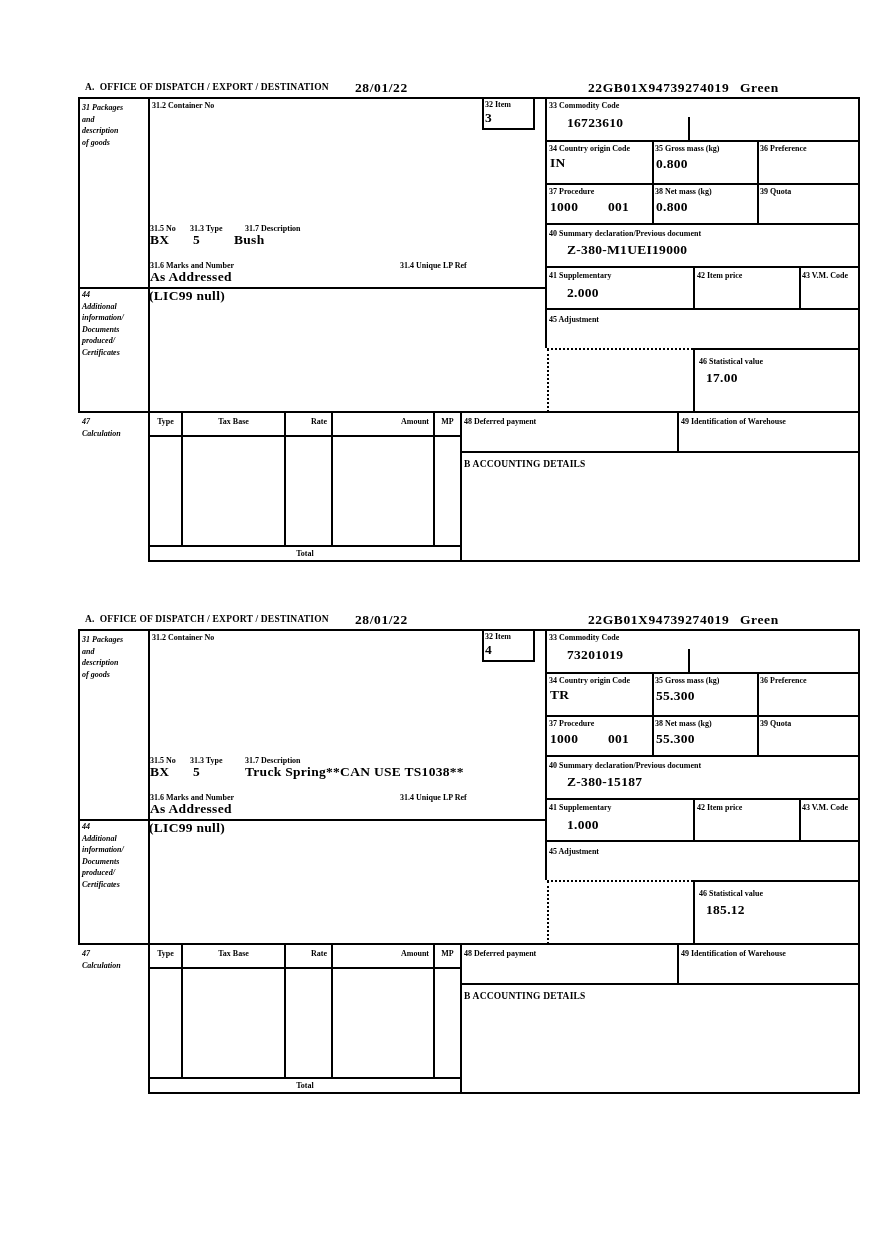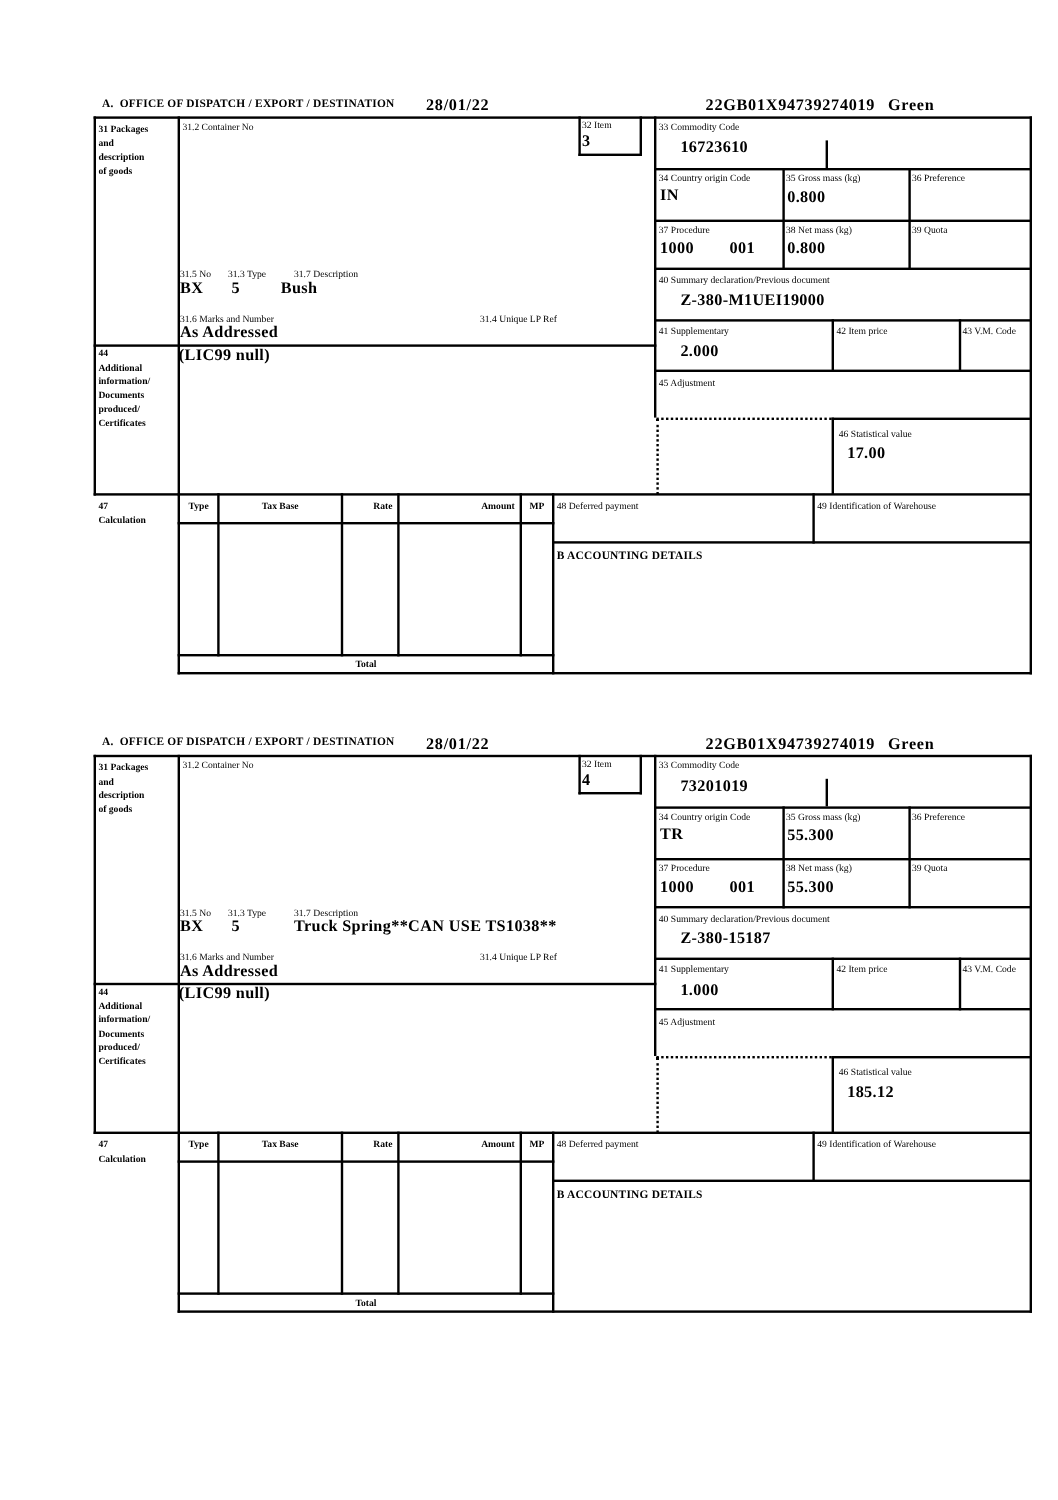--- a/index.html
+++ b/index.html
@@ -7,22 +7,22 @@
     width:882px;height:1250px;background:#ffffff;position:relative;
     font-family:"Liberation Serif", serif;color:#000;
     -webkit-font-smoothing:antialiased;
   }
   #doc{position:absolute;left:0;top:0;width:882px;height:1250px;}
   .sec{position:absolute;left:78px;width:782px;height:554px;}
   .sec .el{position:absolute;box-sizing:border-box;}
   .ln{background:#000;}
   .dotv{border-left:2px dotted #000;width:0;background:none;}
   .doth{border-top:2px dotted #000;height:0;background:none;}
-  .lbl{font-size:8px;font-weight:400;line-height:9px;white-space:pre;}
-  .blk{line-height:11.5px;}
+  .lbl{font-size:8px;font-weight:700;line-height:9px;white-space:pre;}
+  .blk{line-height:11.5px;font-style:italic;}
   .blk div{position:static;font-size:8px;font-weight:700;white-space:pre;}
   .val{font-size:13.5px;font-weight:700;line-height:14px;white-space:pre;letter-spacing:0.3px;}
   .hA{font-size:9.5px;font-weight:700;letter-spacing:0.2px;white-space:pre;}
   .hVal{font-size:13.5px;font-weight:700;letter-spacing:0.6px;white-space:pre;}
   .cHead{font-size:8px;font-weight:700;line-height:9px;}
   .ctr{text-align:center;}
   .rgt{text-align:right;padding-right:2px;}
 </style>
 </head>
 <body>

